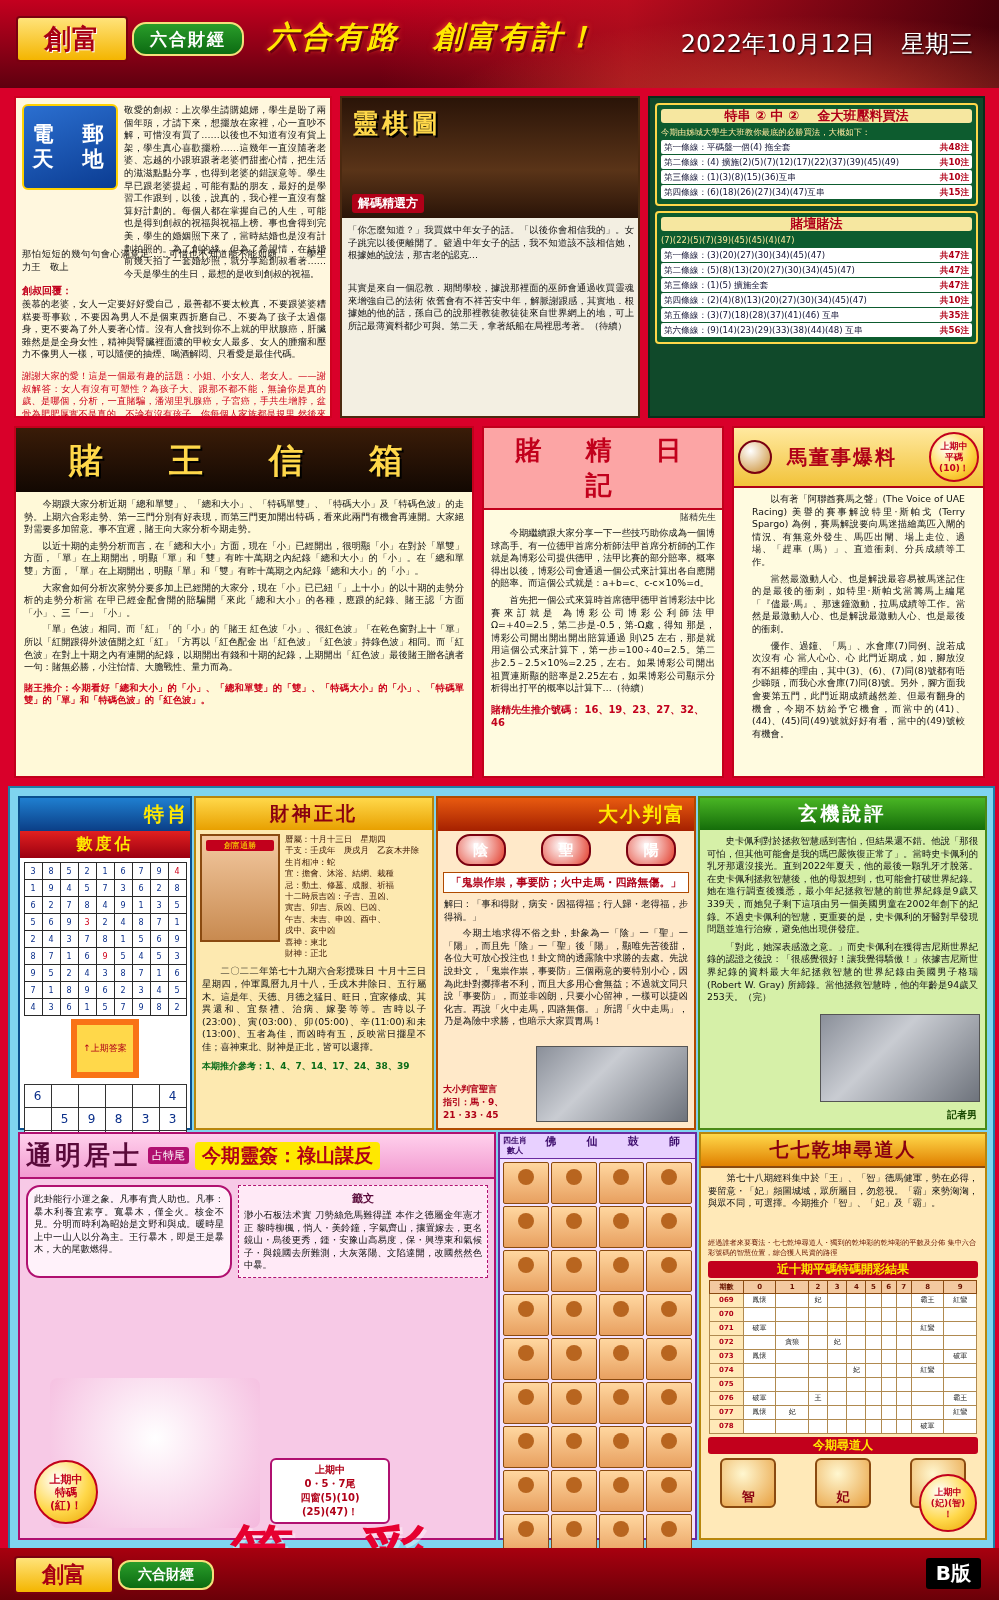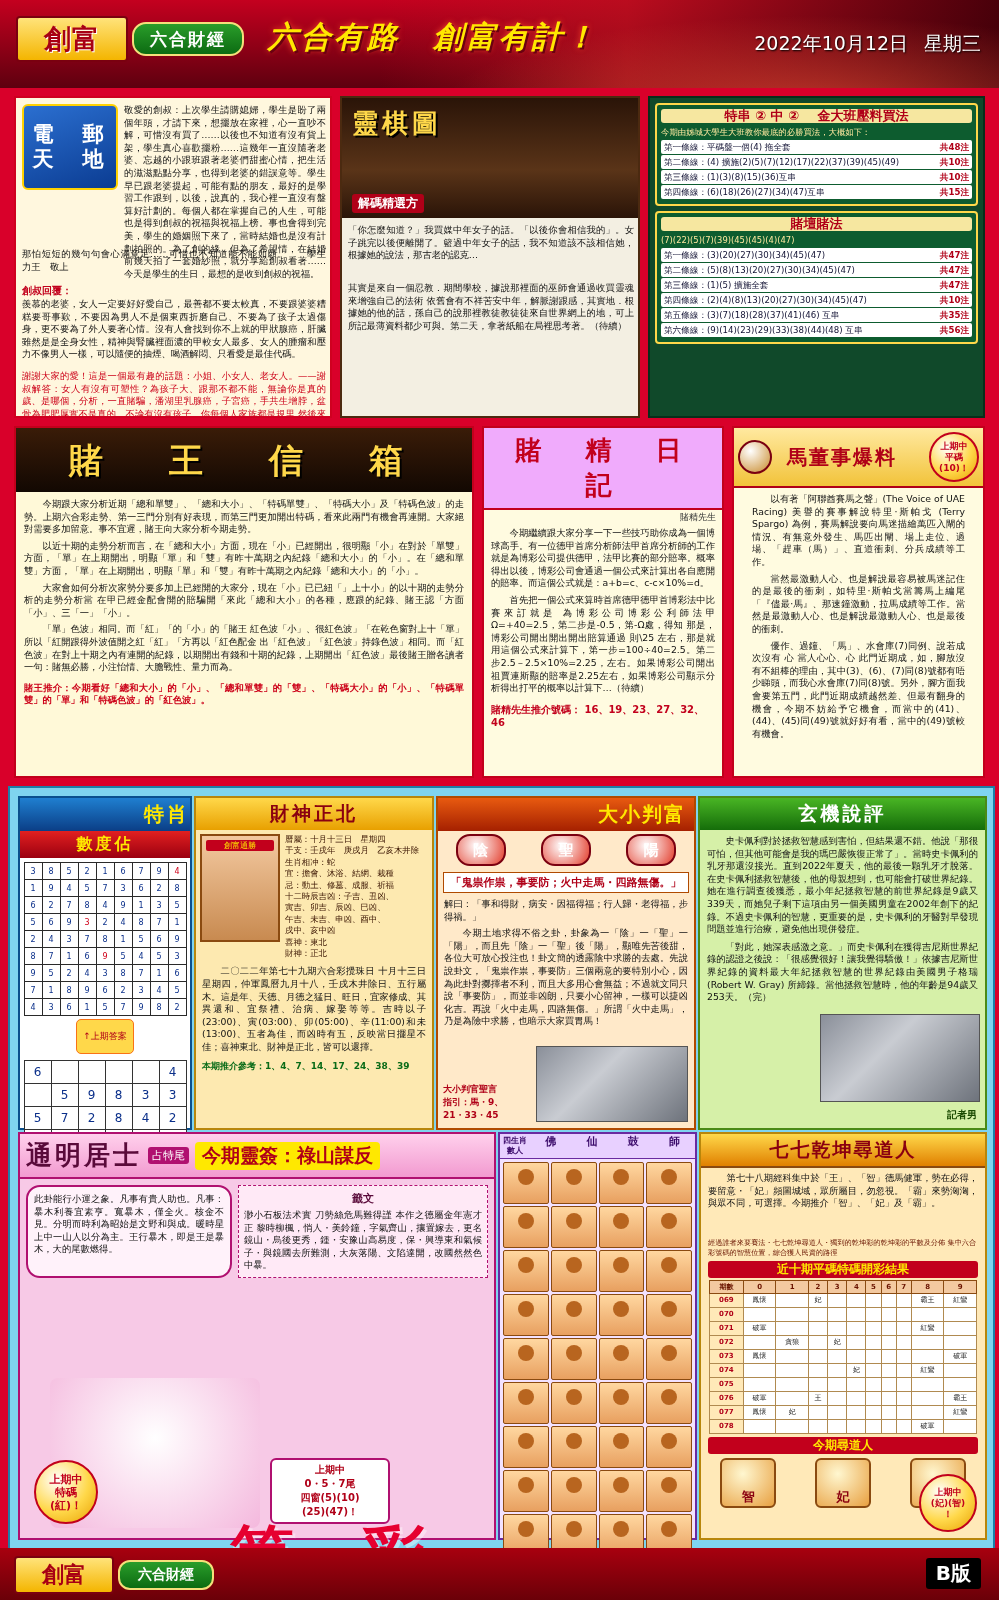--- a/index.html
+++ b/index.html
@@ -39,22 +39,22 @@
     color:#fff;font-size:17px;font-weight:bold;letter-spacing:2px;
   }
   .headline{
     position:absolute;left:268px;top:14px;width:380px;height:46px;
     color:#ffe800;font-size:30px;font-weight:bold;letter-spacing:3px;
     text-shadow:2px 2px 0 #6a0010,0 0 6px #ff4a2a;
     display:flex;align-items:center;
     font-style:italic;
   }
   .datebar{
-    position:absolute;right:18px;top:28px;width:300px;height:32px;
-    color:#fff;font-size:19px;display:flex;align-items:center;justify-content:flex-end;gap:16px;
+    position:absolute;right:26px;top:28px;width:300px;height:32px;
+    color:#fff;font-size:24px;display:flex;align-items:center;justify-content:flex-end;gap:26px;
     text-shadow:1px 1px 2px #000;
   }
   
   .panel{position:absolute;box-sizing:border-box;overflow:hidden;}
   .txt{
     font-size:9.3px;line-height:12.6px;color:#111;text-align:justify;
     writing-mode:horizontal-tb;
   }
   .txt.red{color:#cc0018;}
   
@@ -78,21 +78,21 @@
   .gc-tag{float:right;color:#b00018;font-weight:bold;}
   #p-mid-left{left:14px;top:426px;width:460px;height:352px;background:#fff9d8;border:2px solid #c2001c;}
   #p-mid-mid{left:482px;top:426px;width:242px;height:352px;background:#fffbe0;border:2px solid #c2001c;}
   #p-mid-right{left:732px;top:426px;width:253px;height:352px;background:#fffbe0;border:2px solid #c2001c;}
   .big-gold-title{
     background:linear-gradient(180deg,#3a1c08,#120802);
     color:#ffd84a;font-size:34px;font-weight:bold;letter-spacing:16px;
     text-align:center;padding:10px 0 8px;text-shadow:2px 2px 0 #000;
   }
   .red-title{
-    background:#f0abfc;border-bottom:2px solid #c2001c;color:#c2001c;
+    background:#fca5a5;border-bottom:2px solid #c2001c;color:#c2001c;
     font-size:26px;font-weight:bold;letter-spacing:9px;text-align:center;padding:5px 0;
   }
   
   #lower{position:absolute;left:8px;top:786px;width:983px;height:760px;background:#7fd4ef;border:2px solid #1c7fa8;}
   #p-l1{position:absolute;left:8px;top:8px;width:170px;height:330px;background:#fff;border:2px solid #0a4f8c;}
   #p-l2{position:absolute;left:184px;top:8px;width:236px;height:330px;background:#fde9b0;border:2px solid #b8860b;}
   #p-l3{position:absolute;left:426px;top:8px;width:256px;height:330px;background:#ffe9c9;border:2px solid #b04a00;}
   #p-l4{position:absolute;left:688px;top:8px;width:285px;height:330px;background:#d6f0a8;border:2px solid #4a8a16;}
   #p-l5{position:absolute;left:8px;top:344px;width:474px;height:404px;background:#f7c9e6;border:2px solid #b01070;}
   #p-l6{position:absolute;left:488px;top:344px;width:195px;height:404px;background:#f3e2ff;border:2px solid #6a2aa0;}
@@ -353,21 +353,21 @@
               <td>1</td>
               <td>5</td>
               <td>7</td>
               <td>9</td>
               <td>8</td>
               <td>2</td>
             </tr>
       </tbody>
         </table>
       <div style="text-align:center;margin-top:3px;">
-        <span style="display:inline-block;background:#ffd84a;border:1px solid #f97316;border-radius:5px;font-size:9px;padding:10px 6px;color:#b00018;">↑上期答案</span>
+        <span style="display:inline-block;background:#ffd84a;border:6px solid #f97316;border-radius:0;font-size:9px;padding:17px 6px;color:#b00018;">↑上期答案</span>
       </div>
       <table class="sudoku">
         <tbody>
             <tr>
               <td>6</td>
               <td></td>
               <td></td>
               <td></td>
               <td></td>
               <td>4</td>

